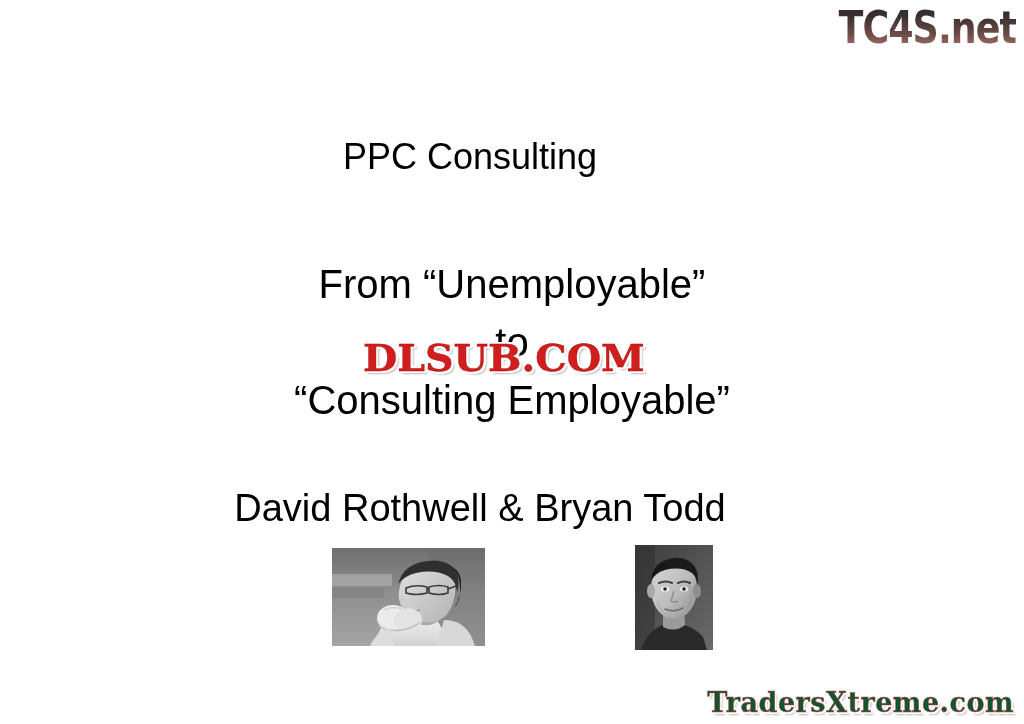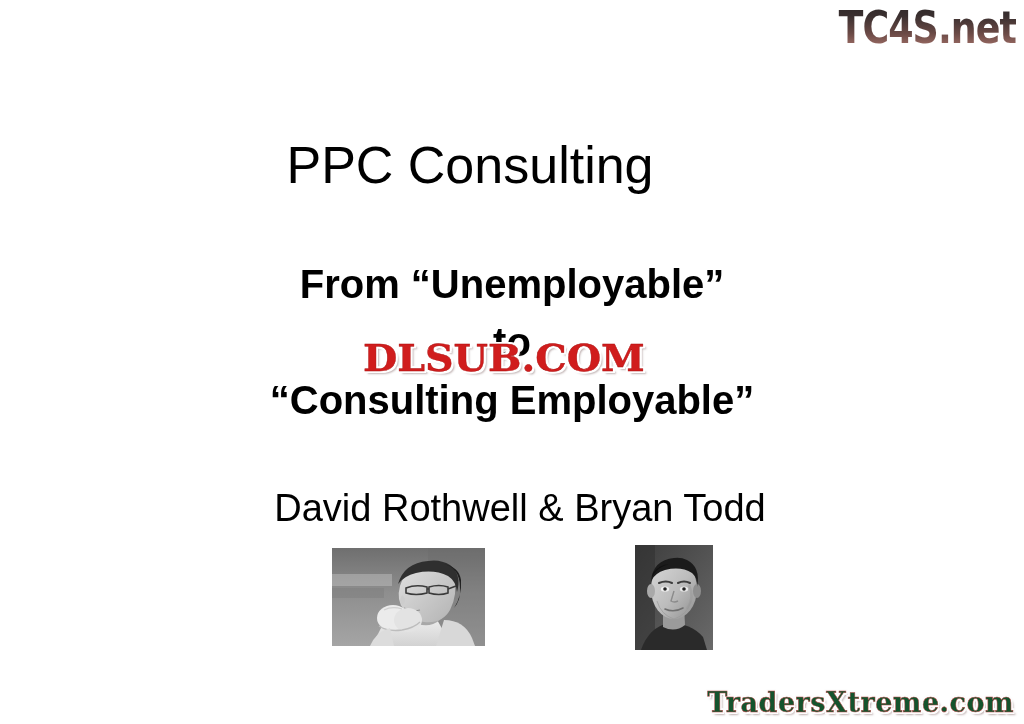--- a/index.html
+++ b/index.html
@@ -21,54 +21,53 @@
   }
 
   
   .slide-title {
     position: absolute;
     left: 0;
     top: 138px;
     width: 940px;
     text-align: center;
     font-family: "Liberation Sans", sans-serif;
-    font-size: 52px;
+    font-size: 36px;
     font-weight: 400;
     line-height: 1.05;
     color: #000000;
     letter-spacing: 0px;
   }
 
   .slide-sub-line {
     position: absolute;
     left: 0;
     width: 1024px;
     text-align: center;
     font-family: "Liberation Sans", sans-serif;
     font-size: 40px;
-    font-weight: 700;
+    font-weight: 400;
     line-height: 1.1;
     color: #000000;
   }
   .sub-1 { top: 262px; }
   .sub-2 { top: 302px; margin-top: 18px; }
   .sub-3 { top: 378px; }
 
   .slide-authors {
     position: absolute;
     left: 0;
     top: 488px;
     width: 960px;
     text-align: center;
     font-family: "Liberation Sans", sans-serif;
     font-size: 38px;
     font-weight: 400;
     line-height: 1.1;
     color: #000000;
-    margin-left: 40px;
   }
 
   
   .photo {
     position: absolute;
     overflow: hidden;
     background: #8a8a8a;
   }
   .photo svg { display: block; width: 100%; height: 100%; }
 

